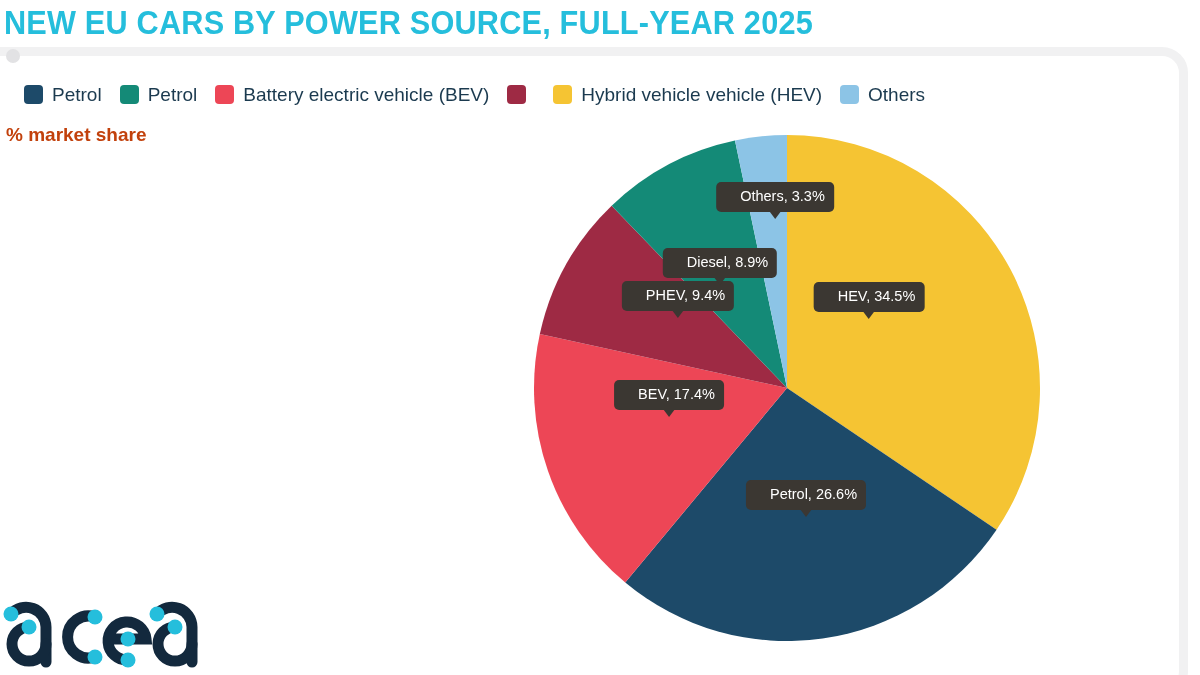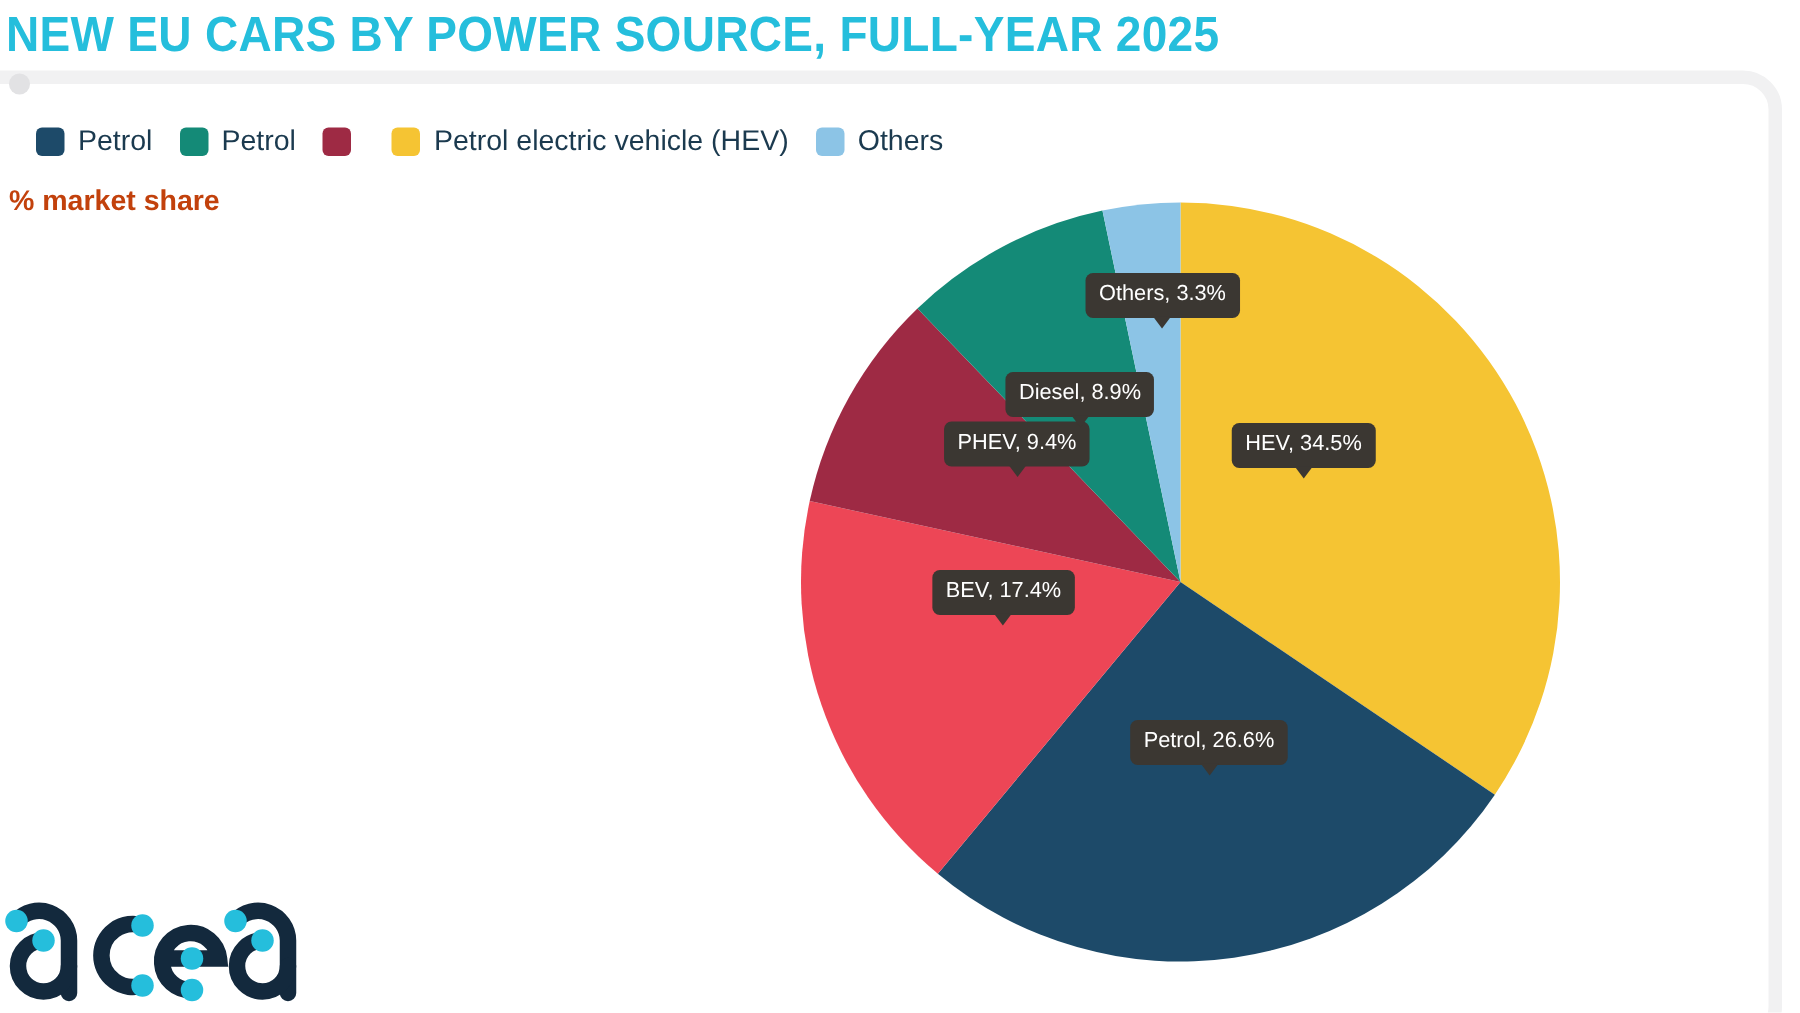--- a/index.html
+++ b/index.html
@@ -61,21 +61,21 @@
     position:absolute;left:0;top:0;width:1200px;height:675px;
   }
   svg.pie{display:block;}
   
   .tip{
     position:absolute;
     background:#3b3732;
     color:#ffffff;
     font-size:14.5px;
     line-height:15px;
-    padding:7px 9px 8px 9px;
+    padding:7px 9px 8px 24px;
     border-radius:5px;
     white-space:nowrap;
     transform:translate(-50%,-100%);
   }
   .tip::after{
     content:"";
     position:absolute;
     left:50%;margin-left:-6px;bottom:-7px;
     width:0;height:0;
     border-left:6px solid transparent;
@@ -99,25 +99,29 @@
 <div class="legend" id="legend">
     <div class="legend-item">
       <span class="legend-swatch" style="background: rgb(29, 74, 105);"></span>
       <span class="legend-label">Petrol</span>
     </div>
     <div class="legend-item">
       <span class="legend-swatch" style="background: rgb(20, 138, 119);"></span>
       <span class="legend-label">Petrol</span>
     </div>
     <div class="legend-item">
+      <span class="legend-swatch" style="background: rgb(237, 70, 86);"></span>
+      <span class="legend-label">Battery electric vehicle (BEV)</span>
+    </div>
+    <div class="legend-item">
       <span class="legend-swatch" style="background: rgb(158, 42, 68);"></span>
     </div>
     <div class="legend-item">
       <span class="legend-swatch" style="background: rgb(245, 196, 51);"></span>
-      <span class="legend-label">Petrol electric vehicle (HEV)</span>
+      <span class="legend-label">Hybrid vehicle vehicle (HEV)</span>
     </div>
     <div class="legend-item">
       <span class="legend-swatch" style="background: rgb(140, 196, 230);"></span>
       <span class="legend-label">Others</span>
     </div>
   </div>
 
 <div class="subtitle">% market share</div>
 
 <div class="chart-wrap">

